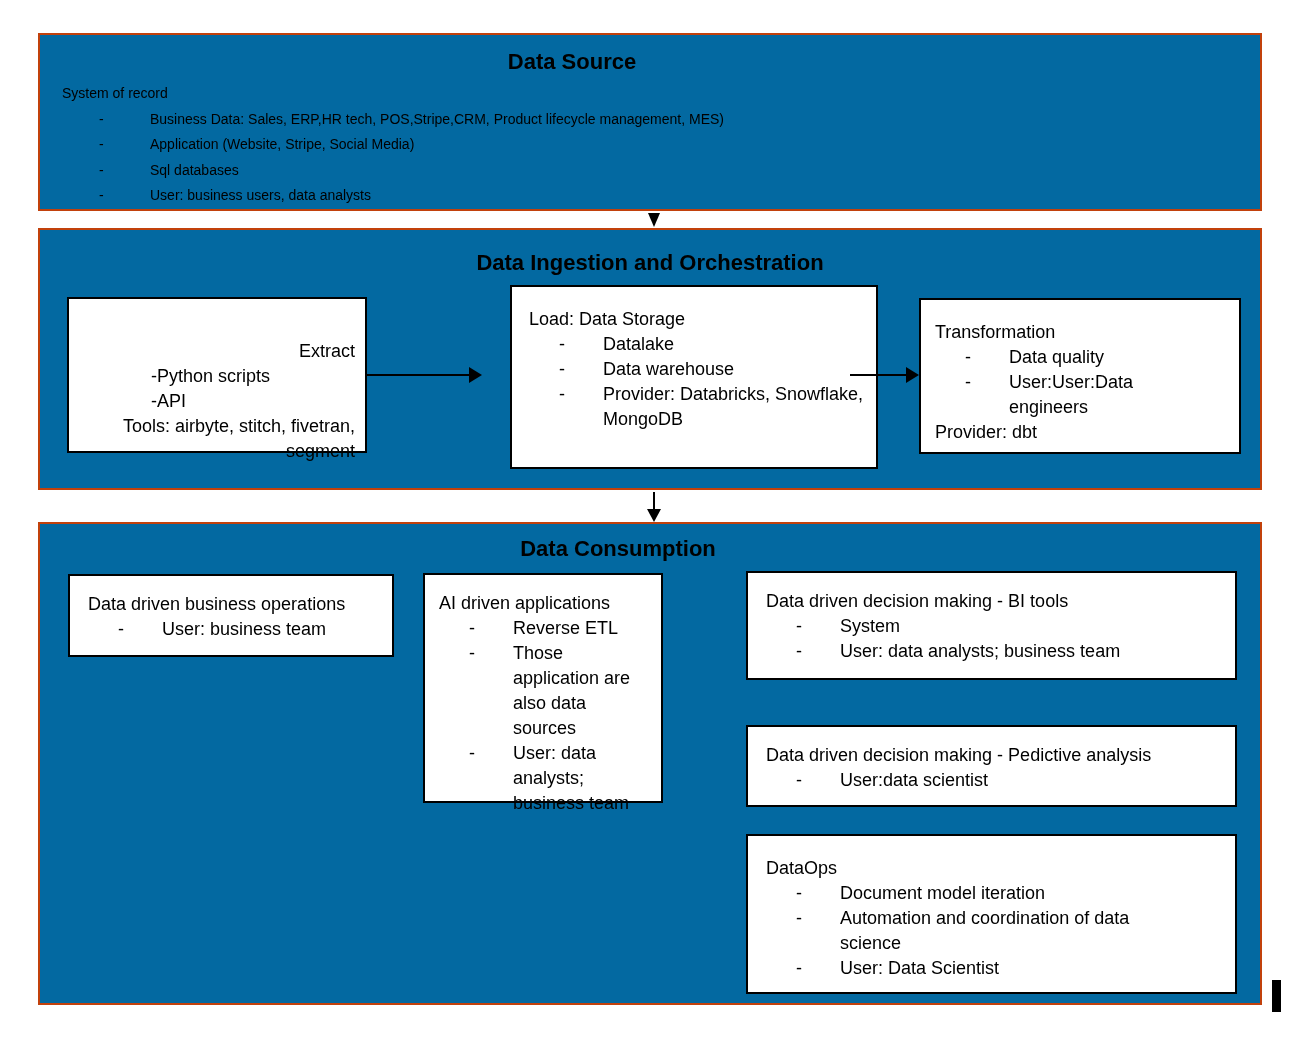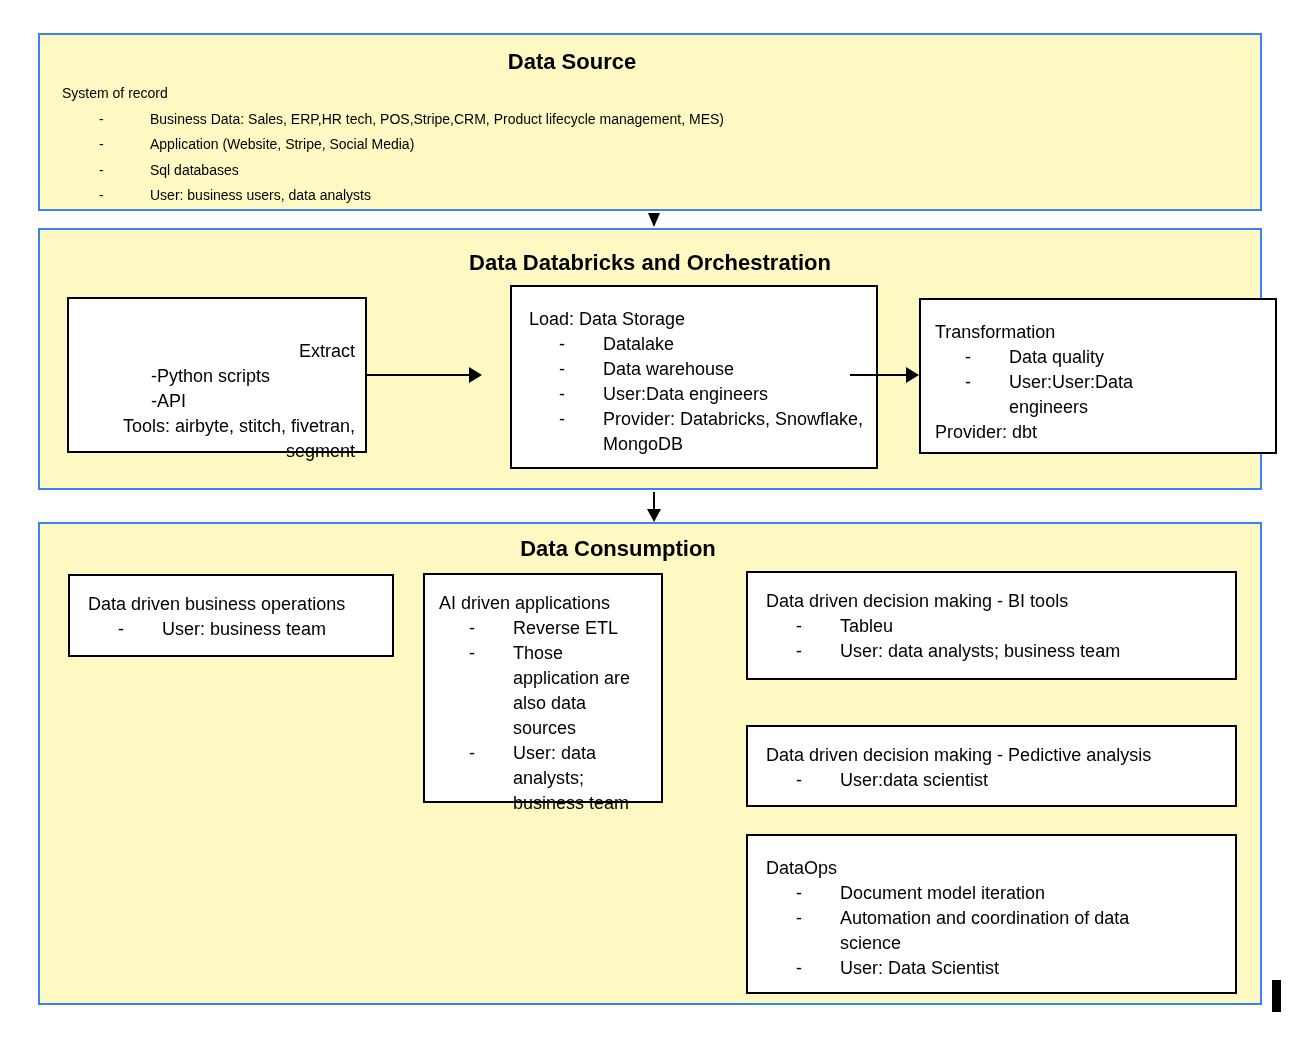--- a/index.html
+++ b/index.html
@@ -7,22 +7,22 @@
   .canvas {
     position:relative;
     width:1298px; height:1038px;
     background:#ffffff;
     font-family:"Liberation Sans", sans-serif;
     color:#000000;
     overflow:hidden;
   }
   .panel {
     position:absolute;
-    border:2px solid #3b82f6;
-    background:#fef9c3;
+    border:2px solid #c2410c;
+    background:#0369a1;
   }
   .panel-source      { left:38px; top:33px;  width:1224px; height:178px; }
   .panel-ingestion   { left:38px; top:228px; width:1224px; height:262px; }
   .panel-consumption { left:38px; top:522px; width:1224px; height:483px; }
 
   .section-title {
     text-align:center;
     font-weight:bold;
     font-size:22px;
     line-height:26px;
@@ -47,21 +47,21 @@
   .box {
     position:absolute;
     border:2px solid #000000;
     background:#ffffff;
     font-size:18px;
     line-height:25px;
   }
   
   .box-extract        { left:27px;  top:67px; width:300px; height:156px; padding:40px 10px 0 14px;text-align:right; }
   .box-load           { left:442px; top:55px; width:368px; height:184px; padding:20px 10px 0 17px;margin-left:28px; }
-  .box-transformation { left:879px; top:68px; width:358px; height:156px; padding:20px 10px 0 14px; }
+  .box-transformation { left:879px; top:68px; width:322px; height:156px; padding:20px 10px 0 14px; }
   .box-transformation .bullet .txt { max-width:135px; }
 
   
   .box-bizops     { left:28px;  top:50px;  width:326px; height:83px;  padding:16px 10px 0 18px; }
   .box-ai         { left:383px; top:49px;  width:240px; height:230px; padding:16px 10px 0 14px; }
   .box-ai .bullet .txt { max-width:160px; }
   .box-bitools    { left:706px; top:47px;  width:491px; height:109px; padding:16px 12px 0 18px; }
   .box-predictive { left:706px; top:201px; width:491px; height:82px;  padding:16px 12px 16px 18px; }
   .box-dataops    { left:706px; top:310px; width:491px; height:160px; padding:20px 12px 8px 18px; }
   .box-dataops .bullet .txt { max-width:335px; }
@@ -113,21 +113,21 @@
         </div>
       <div class="bullet">
           <span class="txt">User: business users, data analysts</span>
         </div>
     </div>
   </div>
 
   <div class="arrowhead-down arrow-src-ing"></div>
 
   <div class="panel panel-ingestion">
-    <div class="section-title">Data Databricks and Orchestration</div>
+    <div class="section-title">Data Ingestion and Orchestration</div>
 
     <div class="box box-extract">
       <div>Extract</div>
       <div class="bullet">
           <span class="txt">Python scripts</span>
         </div>
       <div class="bullet">
           <span class="txt">API</span>
         </div>
       <div>Tools: airbyte, stitch, fivetran, segment</div>
@@ -138,23 +138,20 @@
 
     <div class="box box-load">
       <div>Load: Data Storage</div>
       <div class="bullet">
           <span class="txt">Datalake</span>
         </div>
       <div class="bullet">
           <span class="txt">Data warehouse</span>
         </div>
       <div class="bullet">
-          <span class="txt">User:Data engineers</span>
-        </div>
-      <div class="bullet">
           <span class="txt">Provider: Databricks, Snowflake, MongoDB</span>
         </div>
     </div>
 
     <div class="h-shaft h-shaft-2"></div>
     <div class="h-head h-head-2"></div>
 
     <div class="box box-transformation">
       <div>Transformation</div>
       <div class="bullet">
@@ -189,21 +186,21 @@
           <span class="txt">Those application are also data sources</span>
         </div>
       <div class="bullet">
           <span class="txt">User: data analysts; business team</span>
         </div>
     </div>
 
     <div class="box box-bitools">
       <div>Data driven decision making - BI tools</div>
       <div class="bullet">
-          <span class="txt">Tableu</span>
+          <span class="txt">System</span>
         </div>
       <div class="bullet">
           <span class="txt">User: data analysts; business team</span>
         </div>
     </div>
 
     <div class="box box-predictive">
       <div>Data driven decision making - Pedictive analysis</div>
       <div class="bullet">
           <span class="txt">User:data scientist</span>

